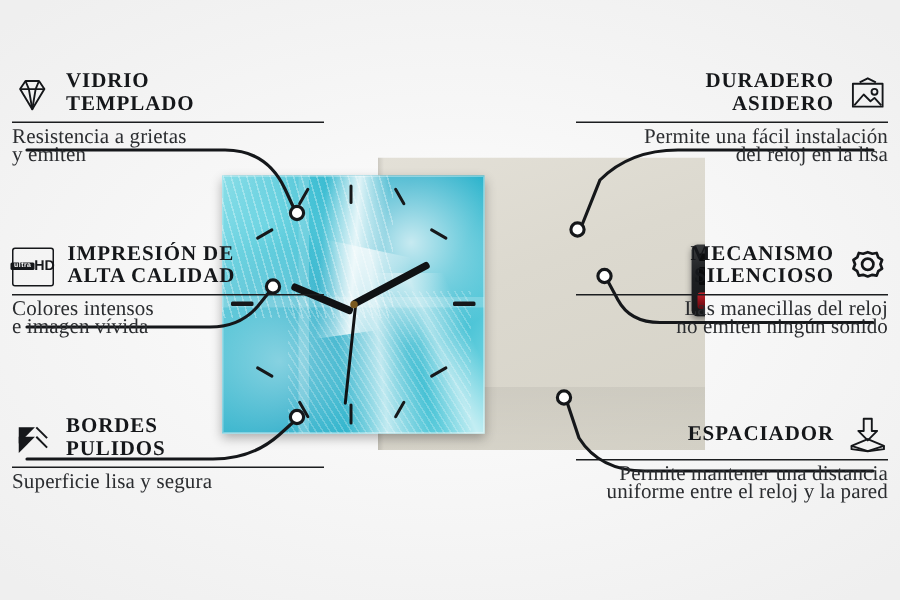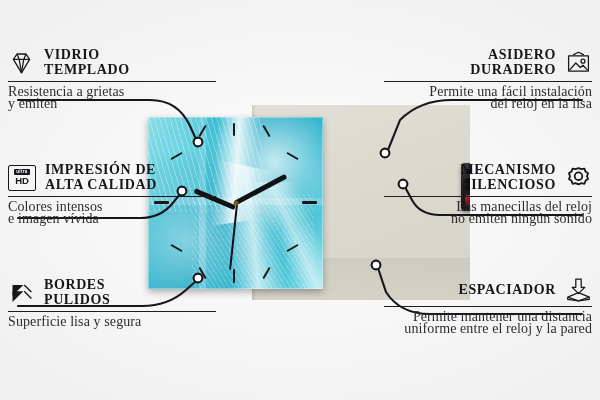--- a/index.html
+++ b/index.html
@@ -99,21 +99,21 @@
     letter-spacing:.6px;line-height:14.5px;text-transform:uppercase;
   }
   .rule{height:1px;background:#1b1d1f;margin:4px 0 4px 0;}
   .cdesc{
     font-family:"Liberation Serif", serif;
     font-size:14px;color:#2b2d30;line-height:11.6px;letter-spacing:.1px;
   }
   .ico{width:27px;height:24px;flex:0 0 27px;display:block;}
   .hdbox{
     width:26px;height:24px;border:1.6px solid #15171a;border-radius:2px;
-    display:flex;flex-direction:column;align-items:center;justify-content:center;
+    display:flex;flex-direction:row;align-items:center;justify-content:center;
     font-family:"Liberation Sans", sans-serif;line-height:1;flex:0 0 26px;
   }
   .hdbox .u{font-size:4.6px;font-weight:bold;background:#15171a;color:#fff;
     padding:.6px 2px;border-radius:1px;letter-spacing:.3px;}
   .hdbox .h{font-size:9.5px;font-weight:bold;color:#15171a;margin-top:1px;}
 </style>
 </head>
 <body>
 
 <div id="stage">
@@ -234,22 +234,22 @@
         <div class="ctitle">PULIDOS</div>
       </div>
     </div>
     <div class="rule"></div>
     <div class="cdesc">Superficie lisa y segura</div>
   </div>
 
   <div class="callout right" style="top:48px;">
     <div class="chead">
       <div>
+        <div class="ctitle">DURADERO</div>
         <div class="ctitle">ASIDERO</div>
-        <div class="ctitle">DURADERO</div>
       </div>
       <svg class="ico" viewBox="0 0 30 26">
         <g fill="none" stroke="#15171a" stroke-width="1.4" stroke-linejoin="round">
           <path d="M9,4 L15,1 L21,4"></path>
           <rect x="4" y="5" width="22" height="17"></rect>
           <circle cx="20" cy="11" r="2.2"></circle>
           <path d="M5,21 L12,13 L17,18 L20,15.5 L25,21"></path>
         </g>
       </svg>
     </div>

